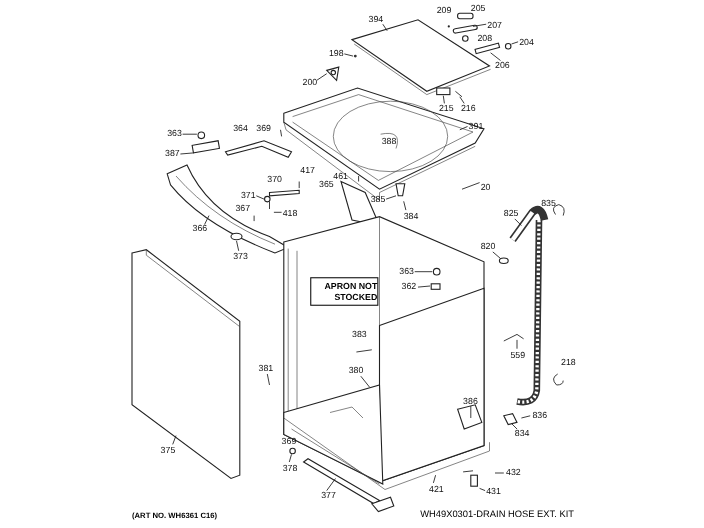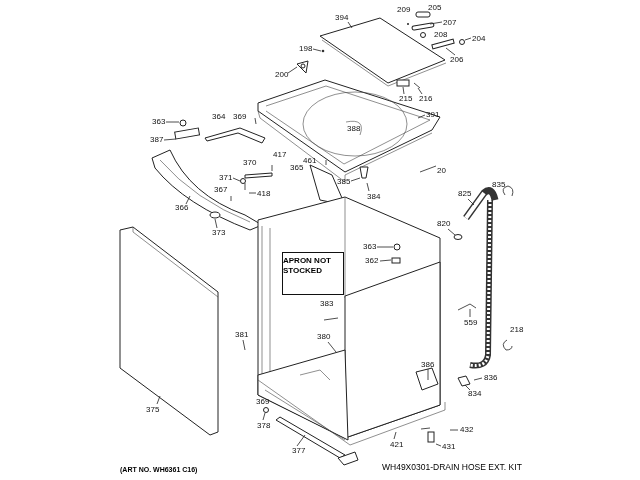--- a/index.html
+++ b/index.html
@@ -2,21 +2,21 @@
 <html><head>
 <meta charset="utf-8">
 <style>
   html, body { margin:0; padding:0; background:#ffffff; }
   body { width:640px; height:480px; position:relative; overflow:hidden; font-family:"Liberation Sans", sans-serif; }
   svg { position:absolute; left:0; top:0; }
   .lbl { font-family:"Liberation Sans", sans-serif; font-size:8px; fill:#111; }
   .ln { stroke:#222; stroke-width:0.8; fill:none; }
   .part { stroke:#222; stroke-width:1; fill:#fff; }
   .thin { stroke:#444; stroke-width:0.6; fill:none; }
-  .box { position:absolute; left:282px; top:252px; width:62px; height:43px; border:1px solid #111; font-size:8px; font-weight:bold; text-align:left; line-height:10px; padding-top:3px; box-sizing:border-box; }
+  .box { position:absolute; left:282px; top:252px; width:62px; height:26px; border:1px solid #111; font-size:8px; font-weight:bold; text-align:right; line-height:10px; padding-top:3px; box-sizing:border-box; }
   .art { position:absolute; left:120px; top:466px; font-size:7px; font-weight:bold; }
   .kit { position:absolute; left:382px; top:462px; font-size:8.5px; font-weight:normal; }
 </style>
 </head>
 <body>
 
 <svg width="640" height="480" viewBox="0 0 640 480">
 
   <g>
     <path class="part" d="M320,36 L380,18 L445,60 L388,83 Z"></path>

